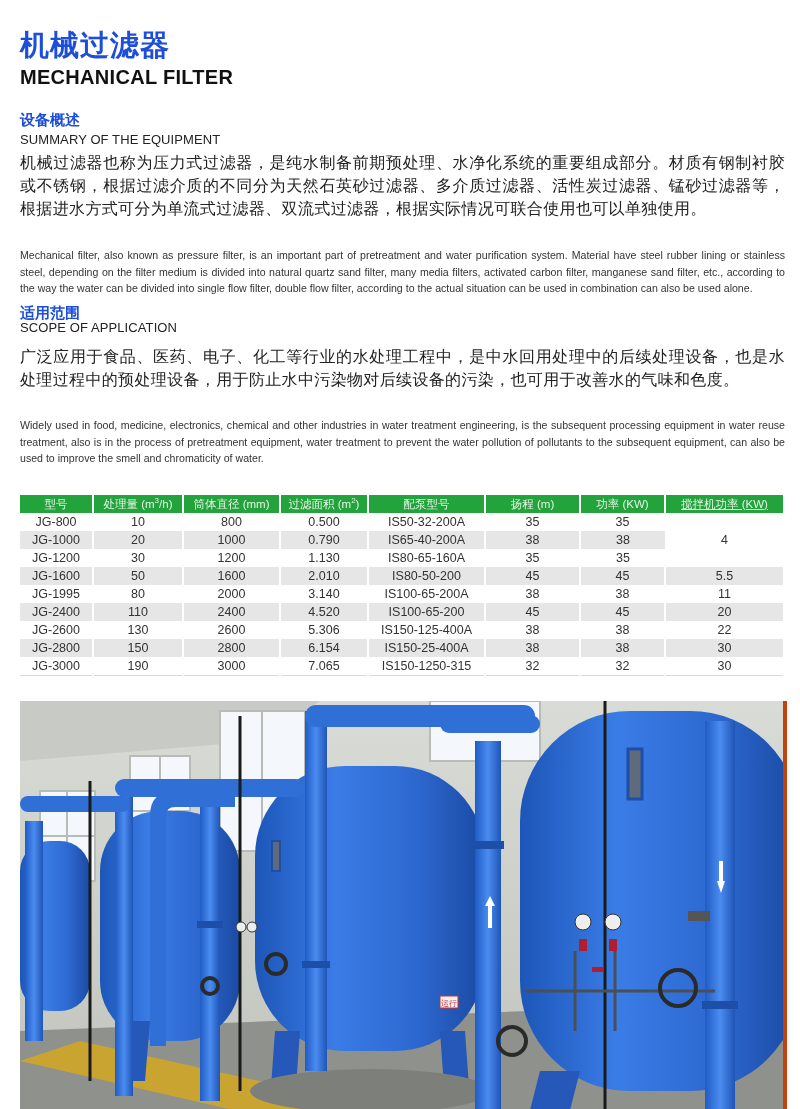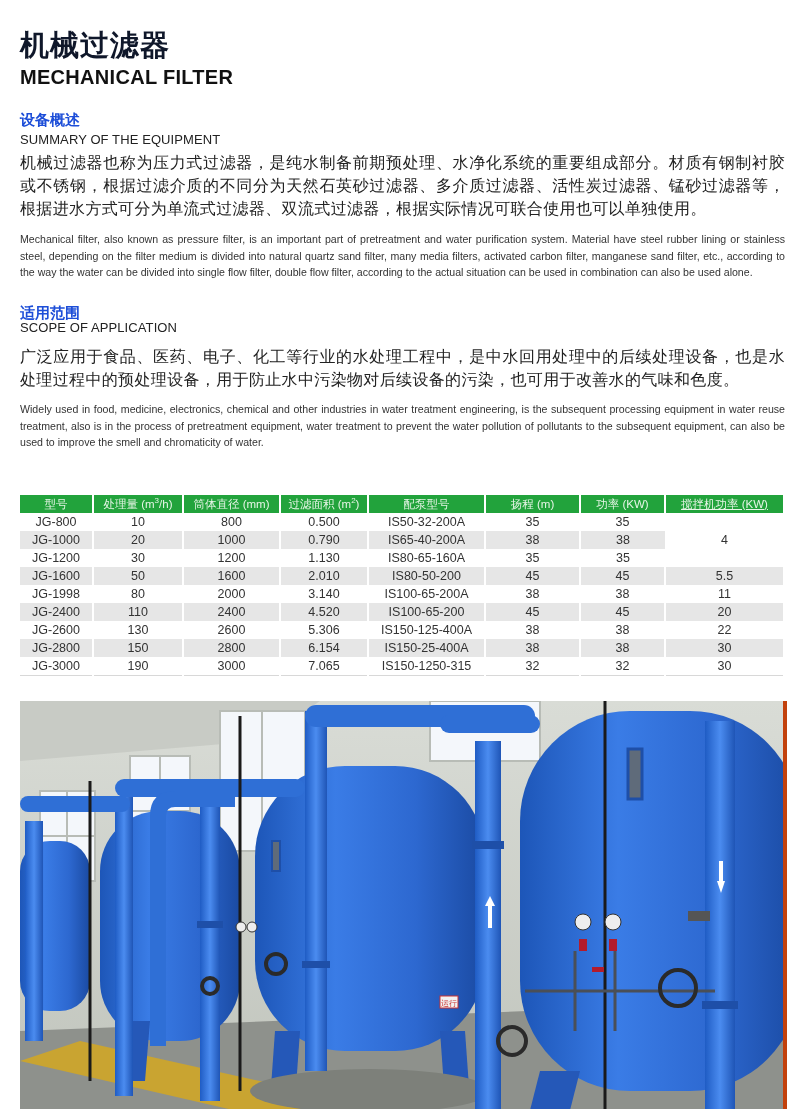--- a/index.html
+++ b/index.html
@@ -1,26 +1,26 @@
 <!DOCTYPE html>
 <html><head>
 <meta charset="utf-8">
 <style>
   * { margin: 0; padding: 0; box-sizing: border-box; }
   html, body { width: 800px; height: 1109px; background: #ffffff; overflow: hidden; }
   body { font-family: "DejaVu Sans", "Liberation Sans", sans-serif; color: #222; position: relative; }
 
-  .title-cn { position: absolute; left: 20px; top: 26px; font-size: 29px; font-weight: bold; color: #0f172a; letter-spacing: 1px; }
+  .title-cn { position: absolute; left: 20px; top: 26px; font-size: 29px; font-weight: bold; color: #1d4ed8; letter-spacing: 1px; }
   .title-en { position: absolute; left: 20px; top: 66px; font-family: "Liberation Sans", sans-serif; font-size: 20px; font-weight: bold; color: #111; letter-spacing: 0.3px; }
 
   .sec-cn { position: absolute; left: 20px; font-size: 15px; font-weight: bold; color: #1d4ed8; }
   .sec-en { position: absolute; left: 20px; font-family: "Liberation Sans", sans-serif; font-size: 13px; color: #222; letter-spacing: 0.1px; }
 
   .para-cn { position: absolute; left: 20px; width: 765px; font-size: 16px; line-height: 23px; color: #222; text-align: justify; text-align-last: left; letter-spacing: 0.35px; }
-  .para-en { position: absolute; left: 20px; width: 765px; font-family: "Liberation Sans", sans-serif; font-size: 10.6px; line-height: 16.5px; color: #333; text-align: justify; text-align-last: left; }
+  .para-en { position: absolute; left: 20px; width: 765px; font-family: "Liberation Sans", sans-serif; font-size: 10.6px; line-height: 16.5px; color: #333; text-align: justify; text-align-last: left; margin-top: 16px; }
 
   .spec-table { position: absolute; left: 20px; top: 462px; width: 763px; border-collapse: collapse; table-layout: fixed; font-family: "Liberation Sans", sans-serif; margin-top: 33px; }
   .spec-table th { background: #22a33c; color: #e6f5e6; font-weight: normal; font-size: 11.5px; height: 18px; border-right: 2px solid #ffffff; text-align: center; white-space: nowrap; }
   .spec-table th:last-child { border-right: none; text-decoration: underline; }
   .spec-table td { font-size: 12.5px; color: #333; height: 18px; text-align: center; border-right: 2px solid #ffffff; white-space: nowrap; }
   .spec-table td:last-child { border-right: none; }
   .spec-table tr.alt td { background: #e6e6e6; }
   .spec-table tbody { border-bottom: 1px solid #d8d8d8; }
   sup { font-size: 8px; }
 
@@ -99,21 +99,21 @@
       <td>JG-1600</td>
       <td>50</td>
       <td>1600</td>
       <td>2.010</td>
       <td>IS80-50-200</td>
       <td>45</td>
       <td>45</td>
       <td>5.5</td>
     </tr>
     <tr>
-      <td>JG-1998</td>
+      <td>JG-1995</td>
       <td>80</td>
       <td>2000</td>
       <td>3.140</td>
       <td>IS100-65-200A</td>
       <td>38</td>
       <td>38</td>
       <td>11</td>
     </tr>
     <tr class="alt">
       <td>JG-2400</td>

